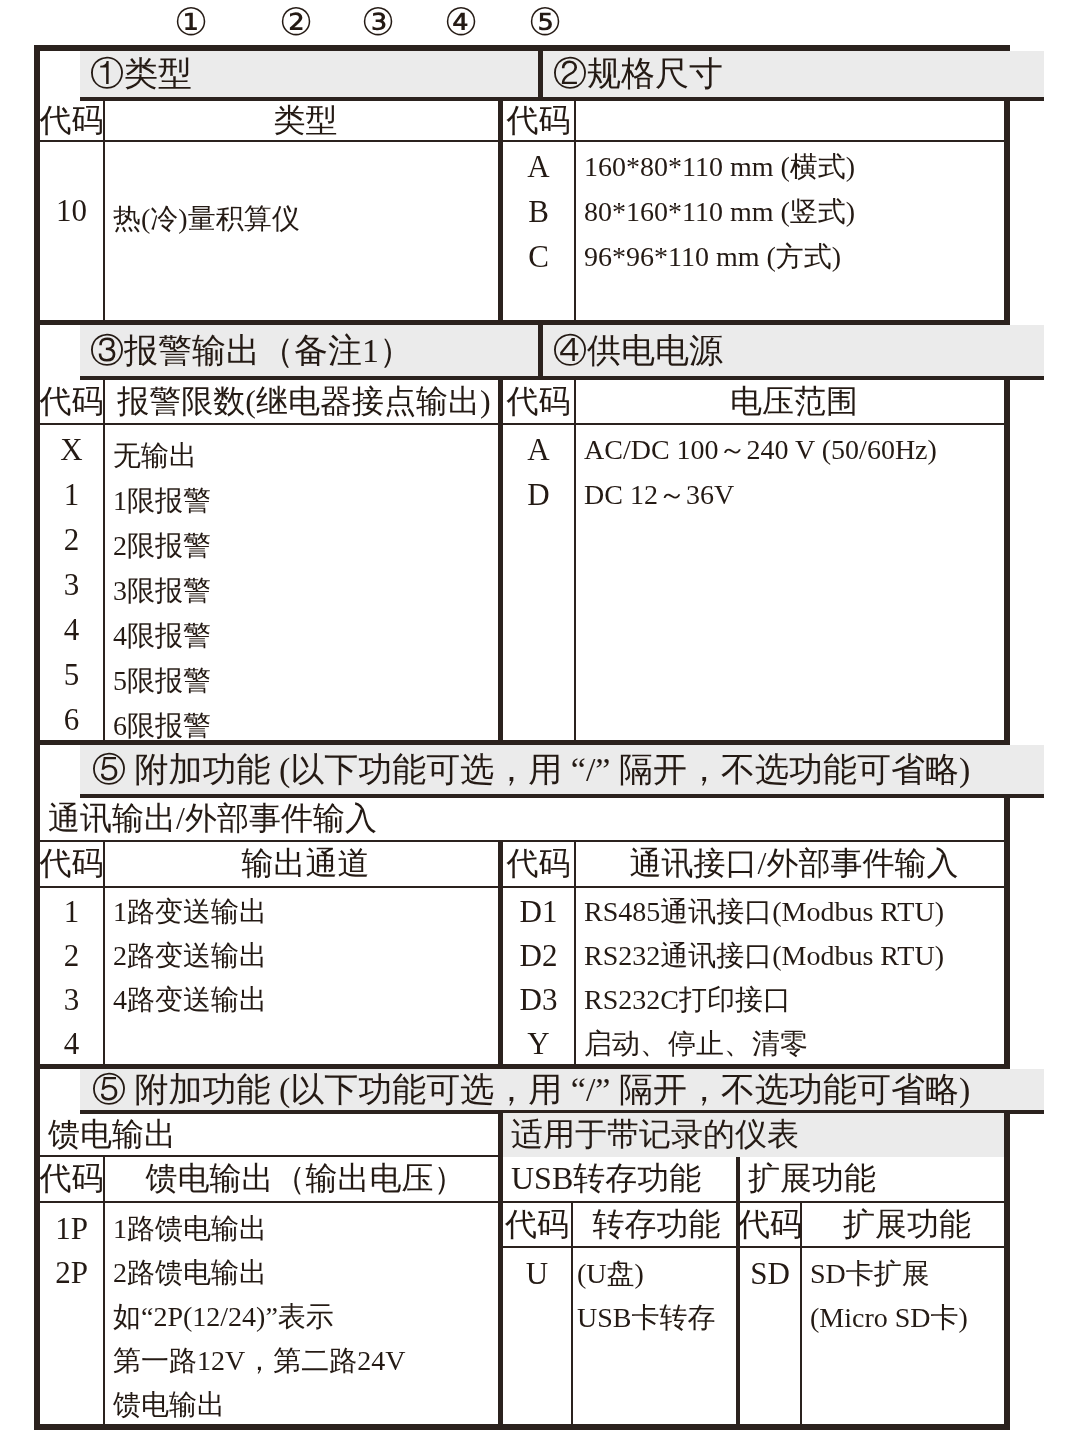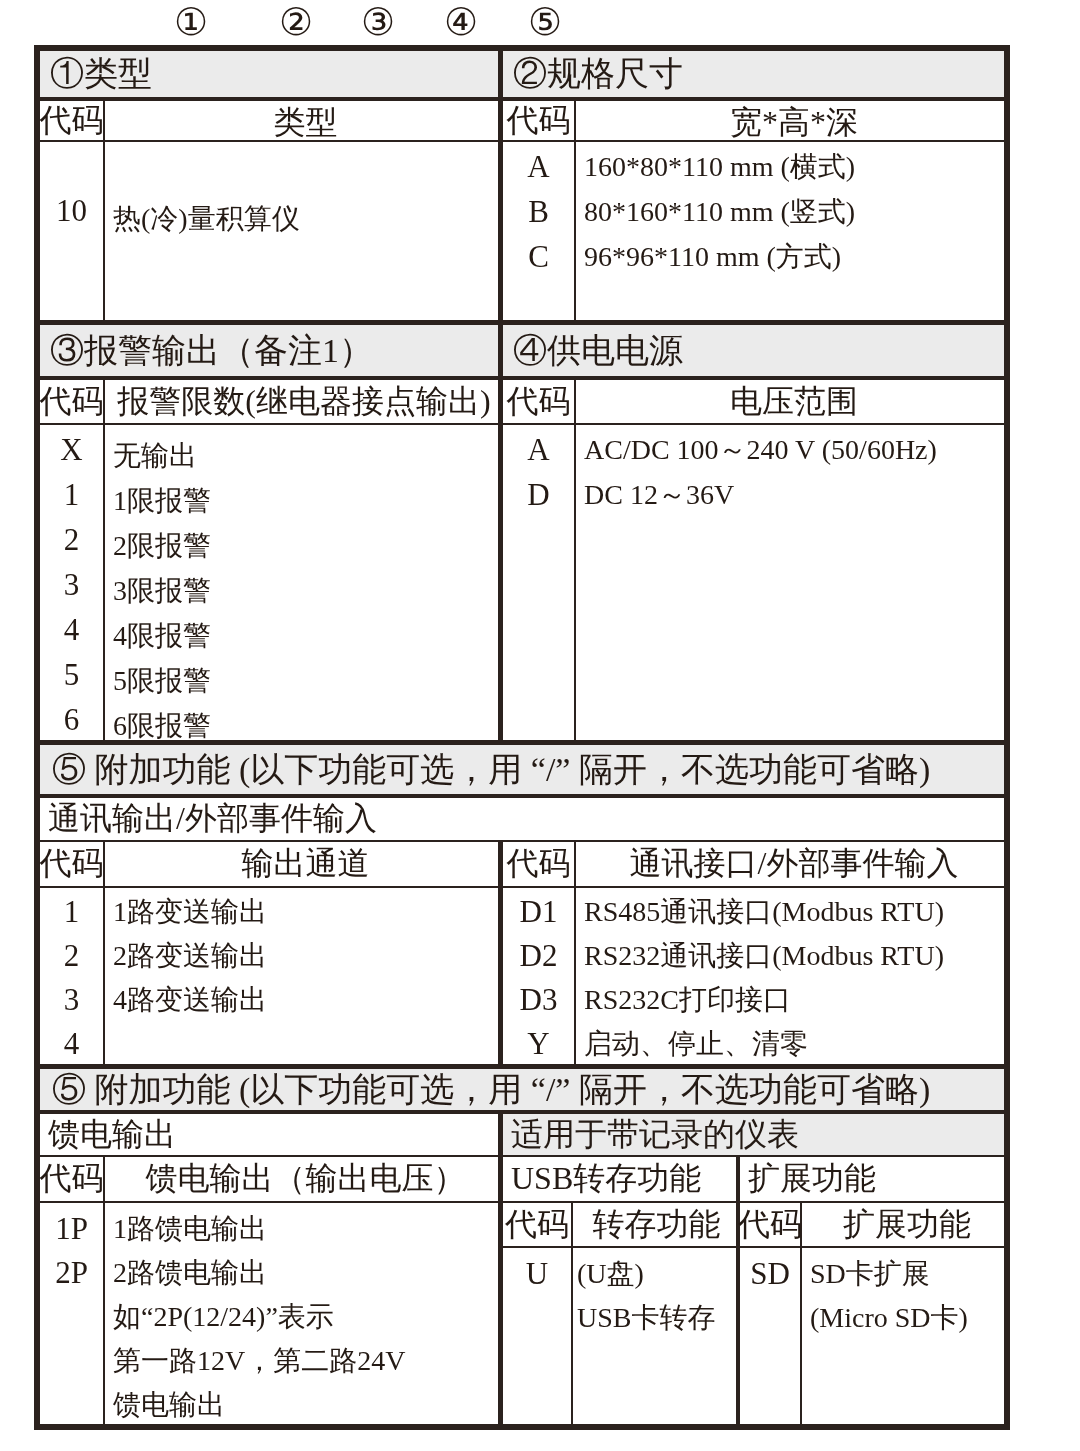--- a/index.html
+++ b/index.html
@@ -25,22 +25,22 @@
   }
   .tbl{
     position:absolute;left:34px;top:45px;
     width:976px;height:1385px;
     border:6px solid var(--bd);
     background:var(--paper);
     display:flex;flex-direction:column;
   }
   .row{display:flex;width:100%;}
   .bb5{border-bottom:5px solid var(--bd);}
-  .bb4{border-bottom:4px solid var(--bd);}
-  .bb2{border-bottom:2px solid var(--bd);}
+  .bb4{border-bottom:4px solid var(--bd);margin-left:40px;}
+  .bb2{border-bottom:2px solid var(--bd);align-items:center;}
   .gray{background:var(--hdr);}
   .lhalf{width:463px;border-right:5px solid var(--bd);display:flex;}
   .rhalf{flex:1;display:flex;}
   .title{
     font-size:34px;
     padding-left:10px;
     display:flex;align-items:center;
     white-space:nowrap;
   }
   .codecol{
@@ -93,21 +93,20 @@
       <div class="rhalf gray title">②规格尺寸</div>
     </div>
 
     <div class="row bb2" style="height:41px">
       <div class="lhalf">
         <div class="codecol hdr-cell center-v">代码</div>
         <div class="desccol hdr-cell pl8" style="justify-content:flex-start">类型</div>
       </div>
       <div class="rhalf">
         <div class="codecol codecol-r hdr-cell center-v">代码</div>
-        <div class="desccol hdr-cell pl8" style="justify-content:flex-start">宽*高*深</div>
       </div>
     </div>
 
     <div class="row bb5" style="height:183px">
       <div class="lhalf">
         <div class="codecol" style="justify-content:center;padding-bottom:40px">10</div>
         <div class="desccol pl8" style="justify-content:center;padding-bottom:24px">热(冷)量积算仪</div>
       </div>
       <div class="rhalf">
         <div class="codecol codecol-r" style="padding-top:2px">

